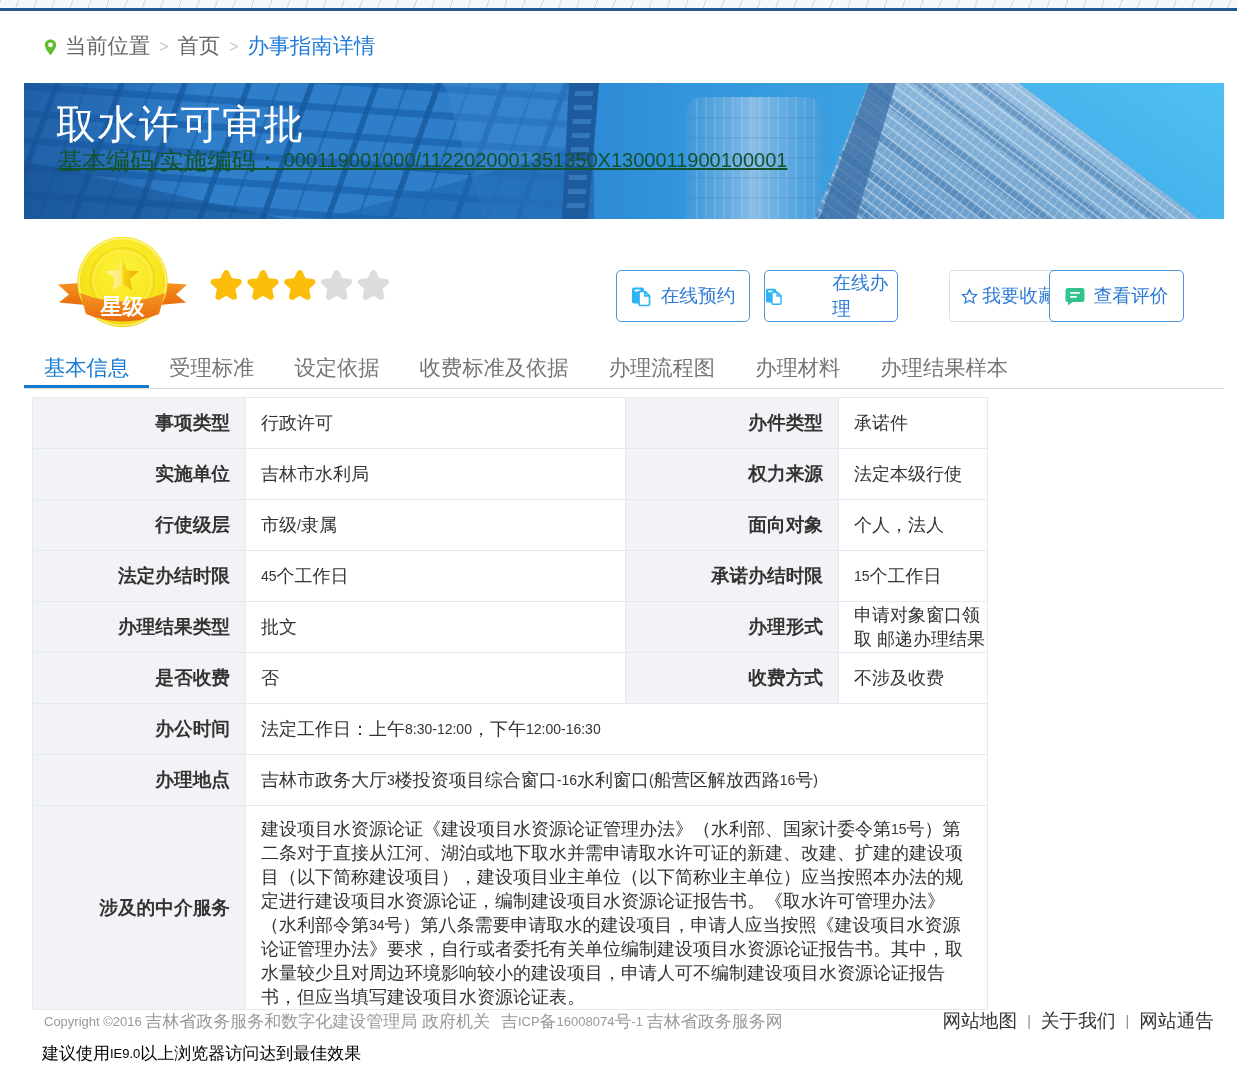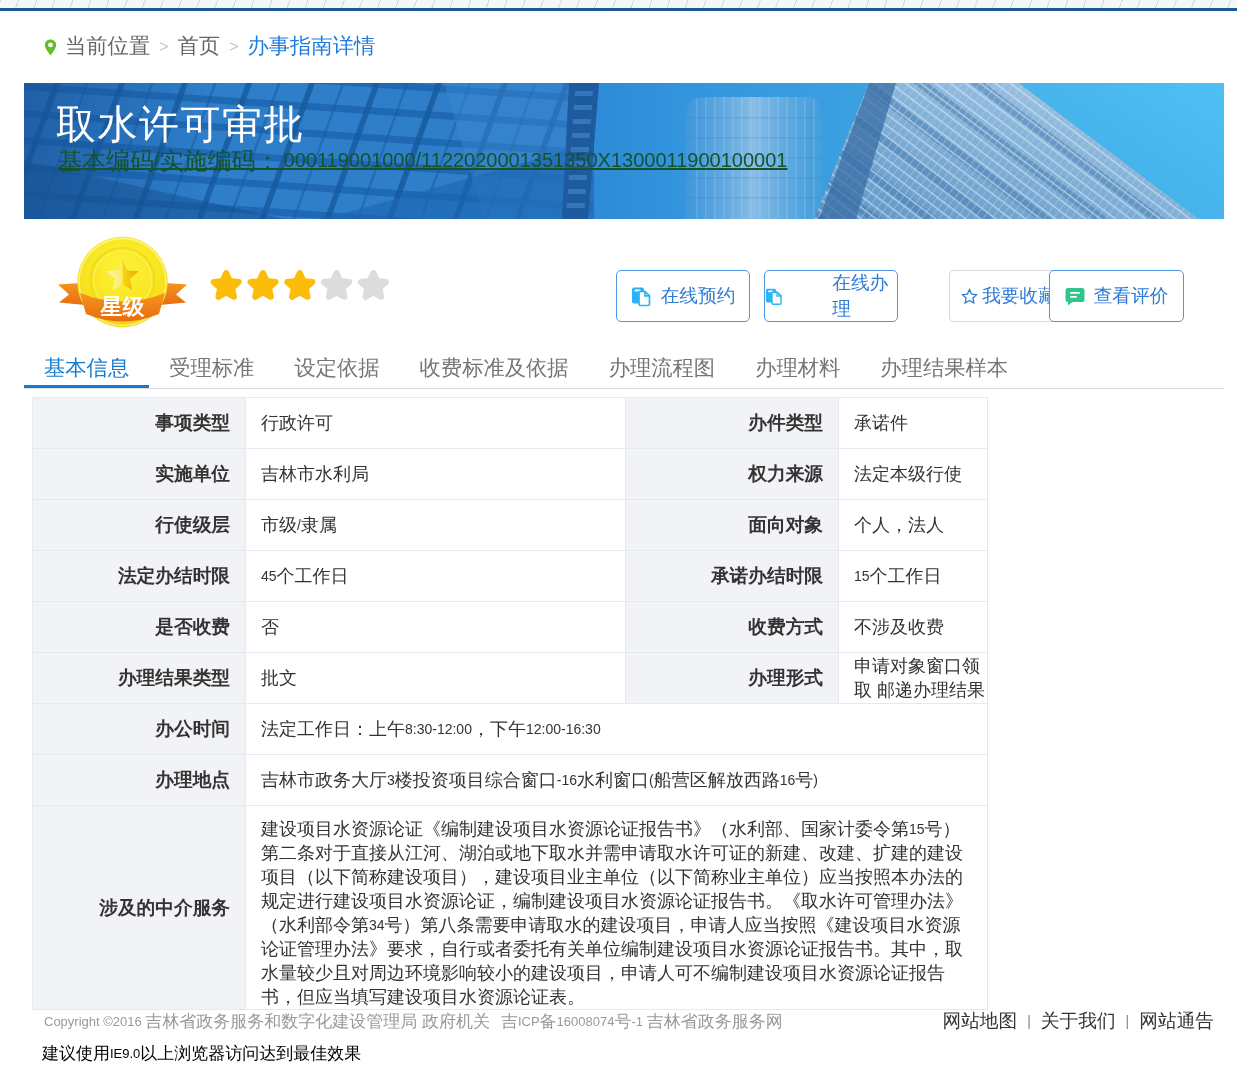--- a/index.html
+++ b/index.html
@@ -316,43 +316,43 @@
         <td class="lab">面向对象</td>
         <td class="val"><span class="c">个人，法人</span></td>
       </tr>
   <tr class="r">
         <td class="lab">法定办结时限</td>
         <td class="val">45<span class="c">个工作日</span></td>
         <td class="lab">承诺办结时限</td>
         <td class="val">15<span class="c">个工作日</span></td>
       </tr>
   <tr class="r">
+        <td class="lab">办理结果类型</td>
+        <td class="val"><span class="c">批文</span></td>
+        <td class="lab">办理形式</td>
+        <td class="val"><span class="c">申请对象窗口领取 邮递办理结果</span></td>
+      </tr>
+  <tr class="r">
         <td class="lab">是否收费</td>
         <td class="val"><span class="c">否</span></td>
         <td class="lab">收费方式</td>
         <td class="val"><span class="c">不涉及收费</span></td>
       </tr>
   <tr class="r">
-        <td class="lab">办理结果类型</td>
-        <td class="val"><span class="c">批文</span></td>
-        <td class="lab">办理形式</td>
-        <td class="val"><span class="c">申请对象窗口领取 邮递办理结果</span></td>
-      </tr>
-  <tr class="r">
         <td class="lab">办公时间</td>
         <td class="val" colspan="3"><span class="c">法定工作日：上午</span>8:30-12:00<span class="c">，下午</span>12:00-16:30</td>
       </tr>
   <tr class="r">
         <td class="lab">办理地点</td>
         <td class="val" colspan="3"><span class="c">吉林市政务大厅</span>3<span class="c">楼投资项目综合窗口</span>-16<span class="c">水利窗口</span>(<span class="c">船营区解放西路</span>16<span class="c">号</span>)</td>
       </tr>
   <tr style="height:130px">
         <td class="lab">涉及的中介服务</td>
         <td class="val" colspan="3">
-          <div class="para"><span class="c">建设项目水资源论证《编制建设项目水资源论证报告书》（水利部、国家计委令第</span>15<span class="c">号）第二条对于直接从江河、湖泊或地下取水并需申请取水许可证的新建、改建、扩建的建设项目（以下简称建设项目），建设项目业主单位（以下简称业主单位）应当按照本办法的规定进行建设项目水资源论证，编制建设项目水资源论证报告书。《取水许可管理办法》（水利部令第</span>34<span class="c">号）第八条需要申请取水的建设项目，申请人应当按照《建设项目水资源论证管理办法》要求，自行或者委托有关单位编制建设项目水资源论证报告书。其中，取水量较少且对周边环境影响较小的建设项目，申请人可不编制建设项目水资源论证报告书，但应当填写建设项目水资源论证表。</span></div>
+          <div class="para"><span class="c">建设项目水资源论证《建设项目水资源论证管理办法》（水利部、国家计委令第</span>15<span class="c">号）第二条对于直接从江河、湖泊或地下取水并需申请取水许可证的新建、改建、扩建的建设项目（以下简称建设项目），建设项目业主单位（以下简称业主单位）应当按照本办法的规定进行建设项目水资源论证，编制建设项目水资源论证报告书。《取水许可管理办法》（水利部令第</span>34<span class="c">号）第八条需要申请取水的建设项目，申请人应当按照《建设项目水资源论证管理办法》要求，自行或者委托有关单位编制建设项目水资源论证报告书。其中，取水量较少且对周边环境影响较小的建设项目，申请人可不编制建设项目水资源论证报告书，但应当填写建设项目水资源论证表。</span></div>
         </td>
       </tr>
 </tbody>
   </table>
 
 <div class="f1">Copyright ©2016 <span class="cjk13">吉林省政务服务和数字化建设管理局 政府机关</span>&nbsp;&nbsp; <span class="cjk13">吉</span>ICP<span class="cjk13">备</span>16008074<span class="cjk13">号</span>-1 <span class="cjk13">吉林省政务服务网</span></div>
 <div class="f2"><span class="cjk13">建议使用</span>IE9.0<span class="cjk13">以上浏览器访问达到最佳效果</span></div>
 <div class="fr"><span class="cjk14">网站地图</span><span class="bar">|</span><span class="cjk14">关于我们</span><span class="bar">|</span><span class="cjk14">网站通告</span></div>
 
 </body></html>

